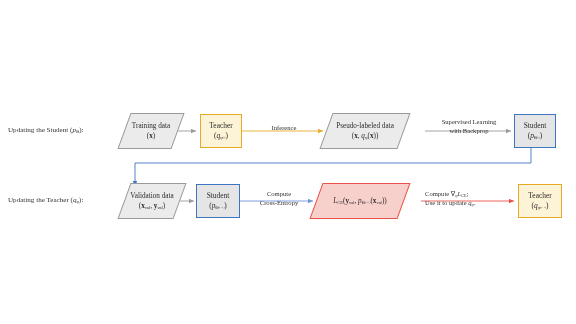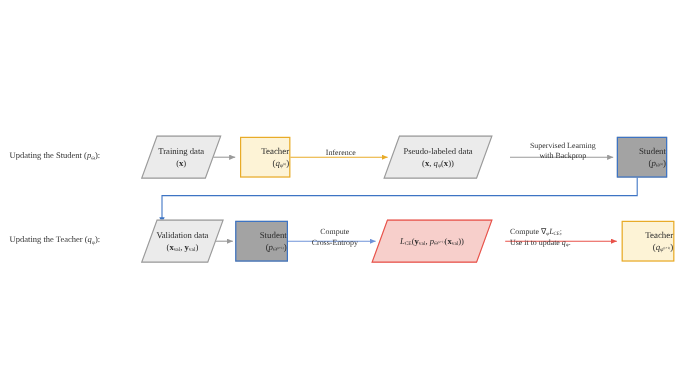--- a/index.html
+++ b/index.html
@@ -27,33 +27,33 @@
     color: #333333;
     white-space: nowrap;
     line-height: 1;
   }
 
   
   .node {
     box-sizing: border-box;
     display: flex;
     flex-direction: column;
-    align-items: flex-end;
+    align-items: center;
     justify-content: center;
     line-height: 1.18;
     text-align: center;
     white-space: nowrap;
   }
   .node .l1 { font-size: 7.4px; }
   .node .l2 { font-size: 7.4px; margin-top: 1px; }
 
   
   .rect { border-width: 1.1px; border-style: solid; }
   .rect.teacher { background: #fdf3d6; border-color: #e8ab28; }
-  .rect.student { background: #a3a3a3; border-color: #3d74c4; }
+  .rect.student { background: #e5e5e5; border-color: #3d74c4; }
 
   
   .para {
     position: absolute;
     transform: skewX(-20deg);
     border-width: 1.1px;
     border-style: solid;
     box-sizing: border-box;
   }
   .para.data  { background: #ebebeb; border-color: #9a9a9a; }

